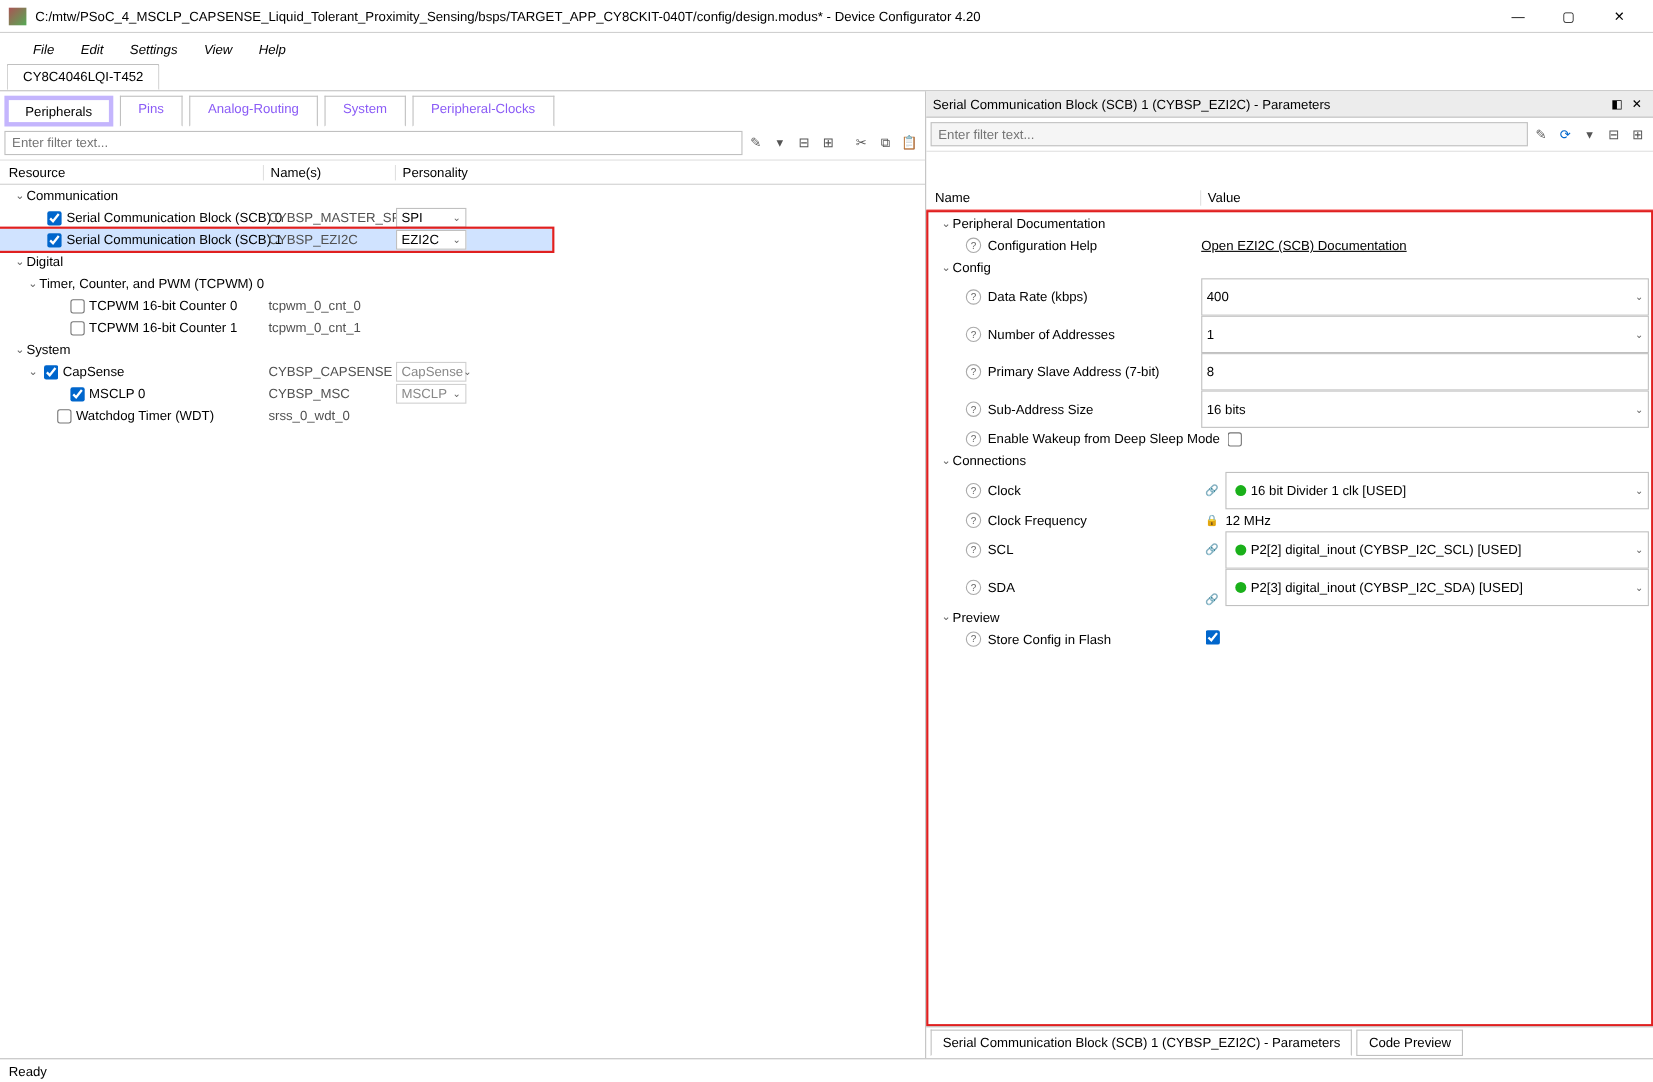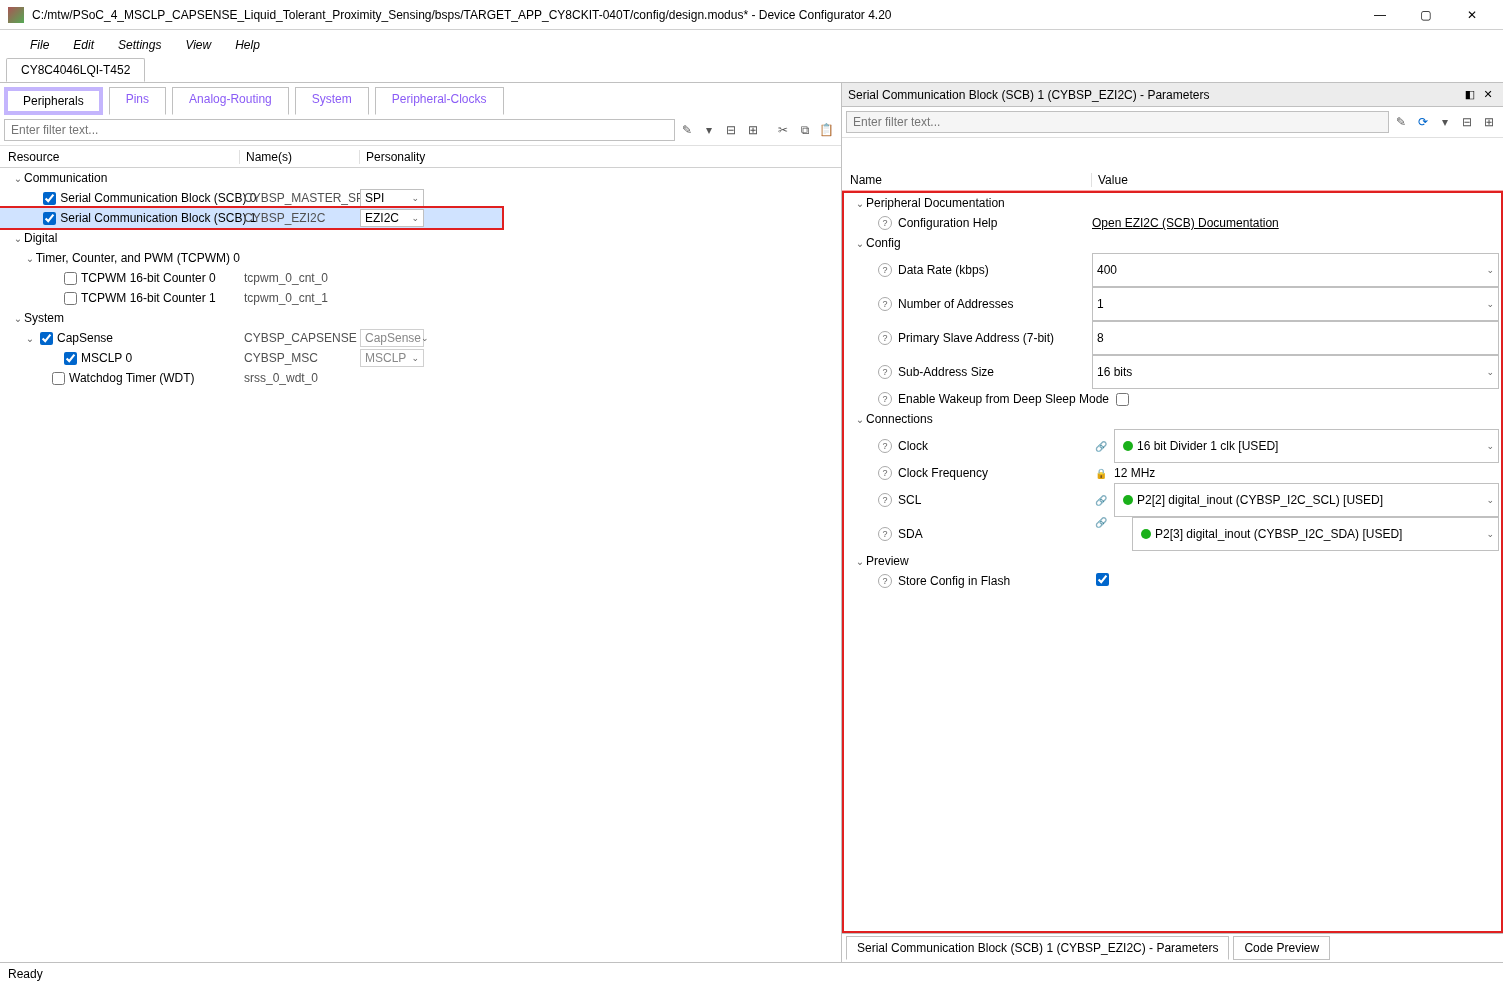--- a/index.html
+++ b/index.html
@@ -393,21 +393,21 @@
               <span>P2[2] digital_inout (CYBSP_I2C_SCL) [USED]</span>
               <span class="dd">⌄</span>
             </div>
           </div>
         </div>
       <div class="prow">
           <div class="pn indent3">
             <span class="help">?</span>
             <span>SDA</span>
           </div>
-          <div class="pv" style="display:flex;align-items:flex-start;gap:20px">
+          <div class="pv" style="display:flex;align-items:flex-end;gap:2px">
             <span class="pvlead linkicon"></span>
             <div class="valbox" style="flex:1">
               <span class="greendot"></span>
               <span>P2[3] digital_inout (CYBSP_I2C_SDA) [USED]</span>
               <span class="dd">⌄</span>
             </div>
           </div>
         </div>
 
       <div class="prow">

